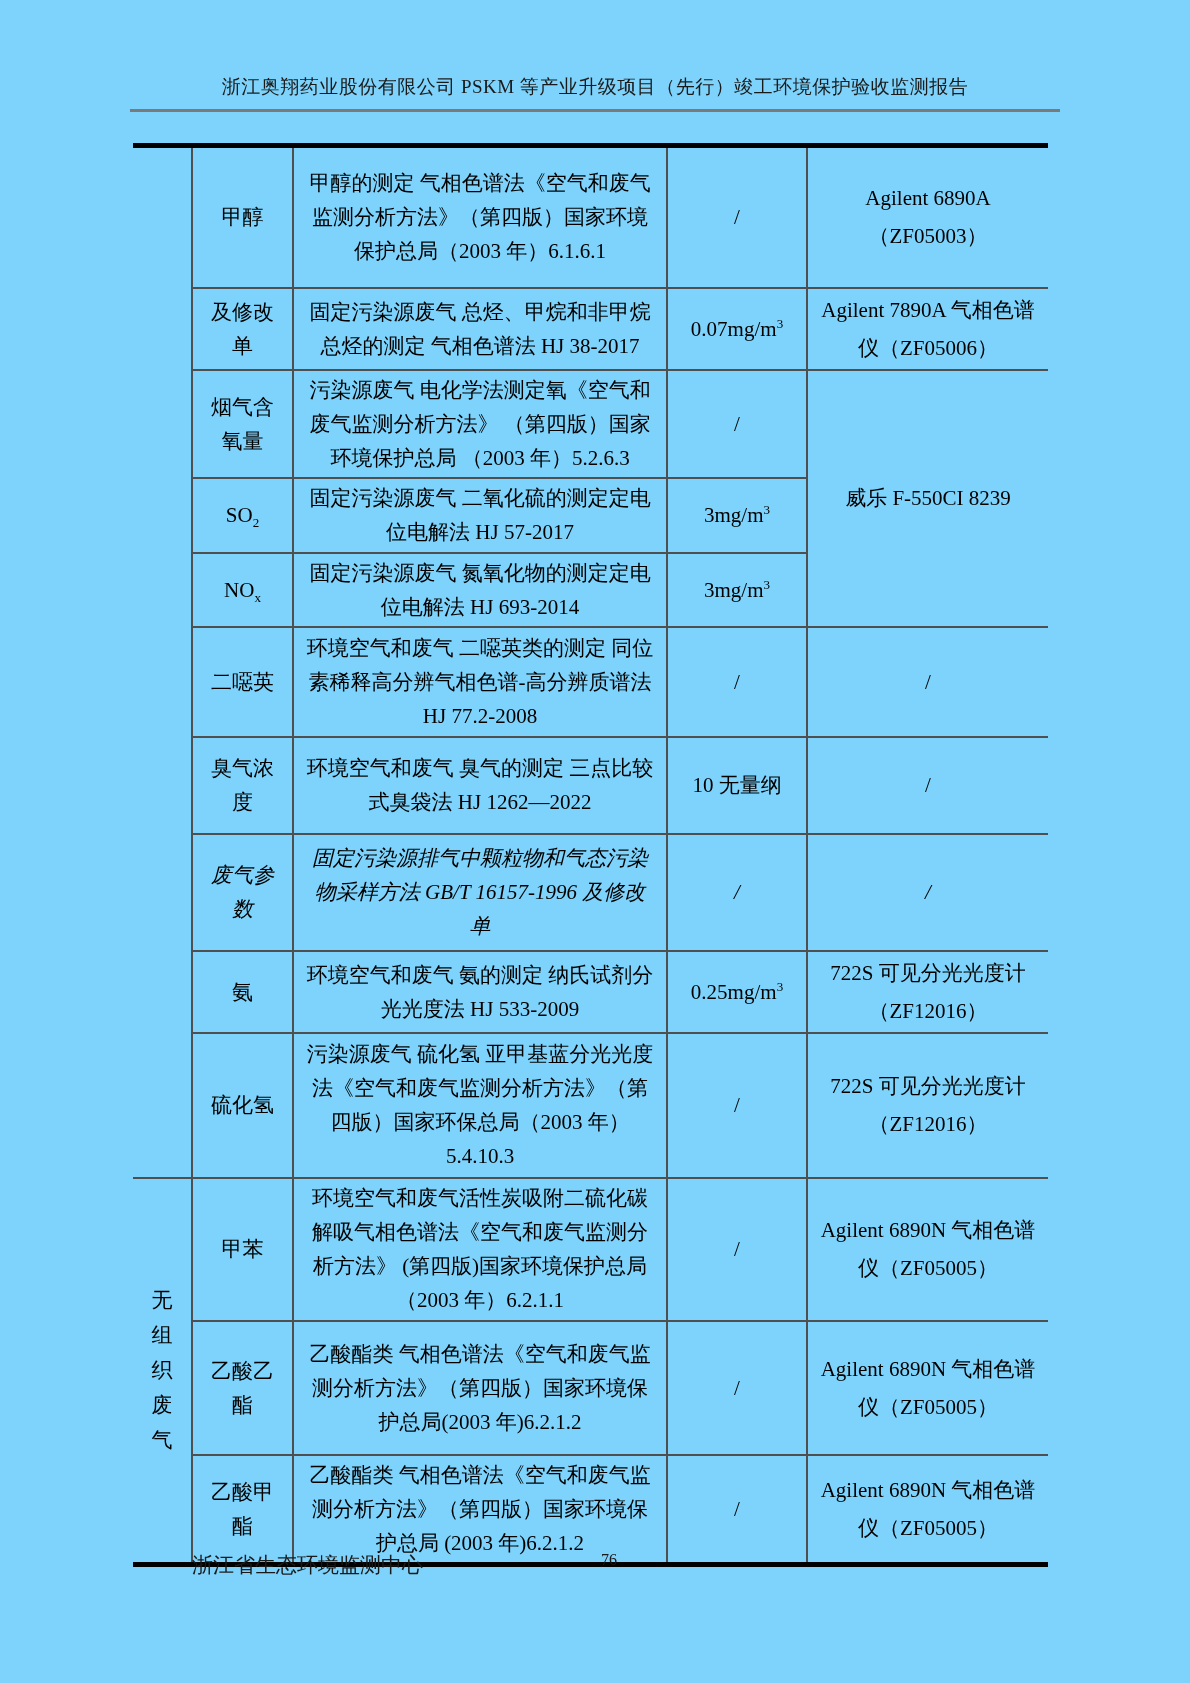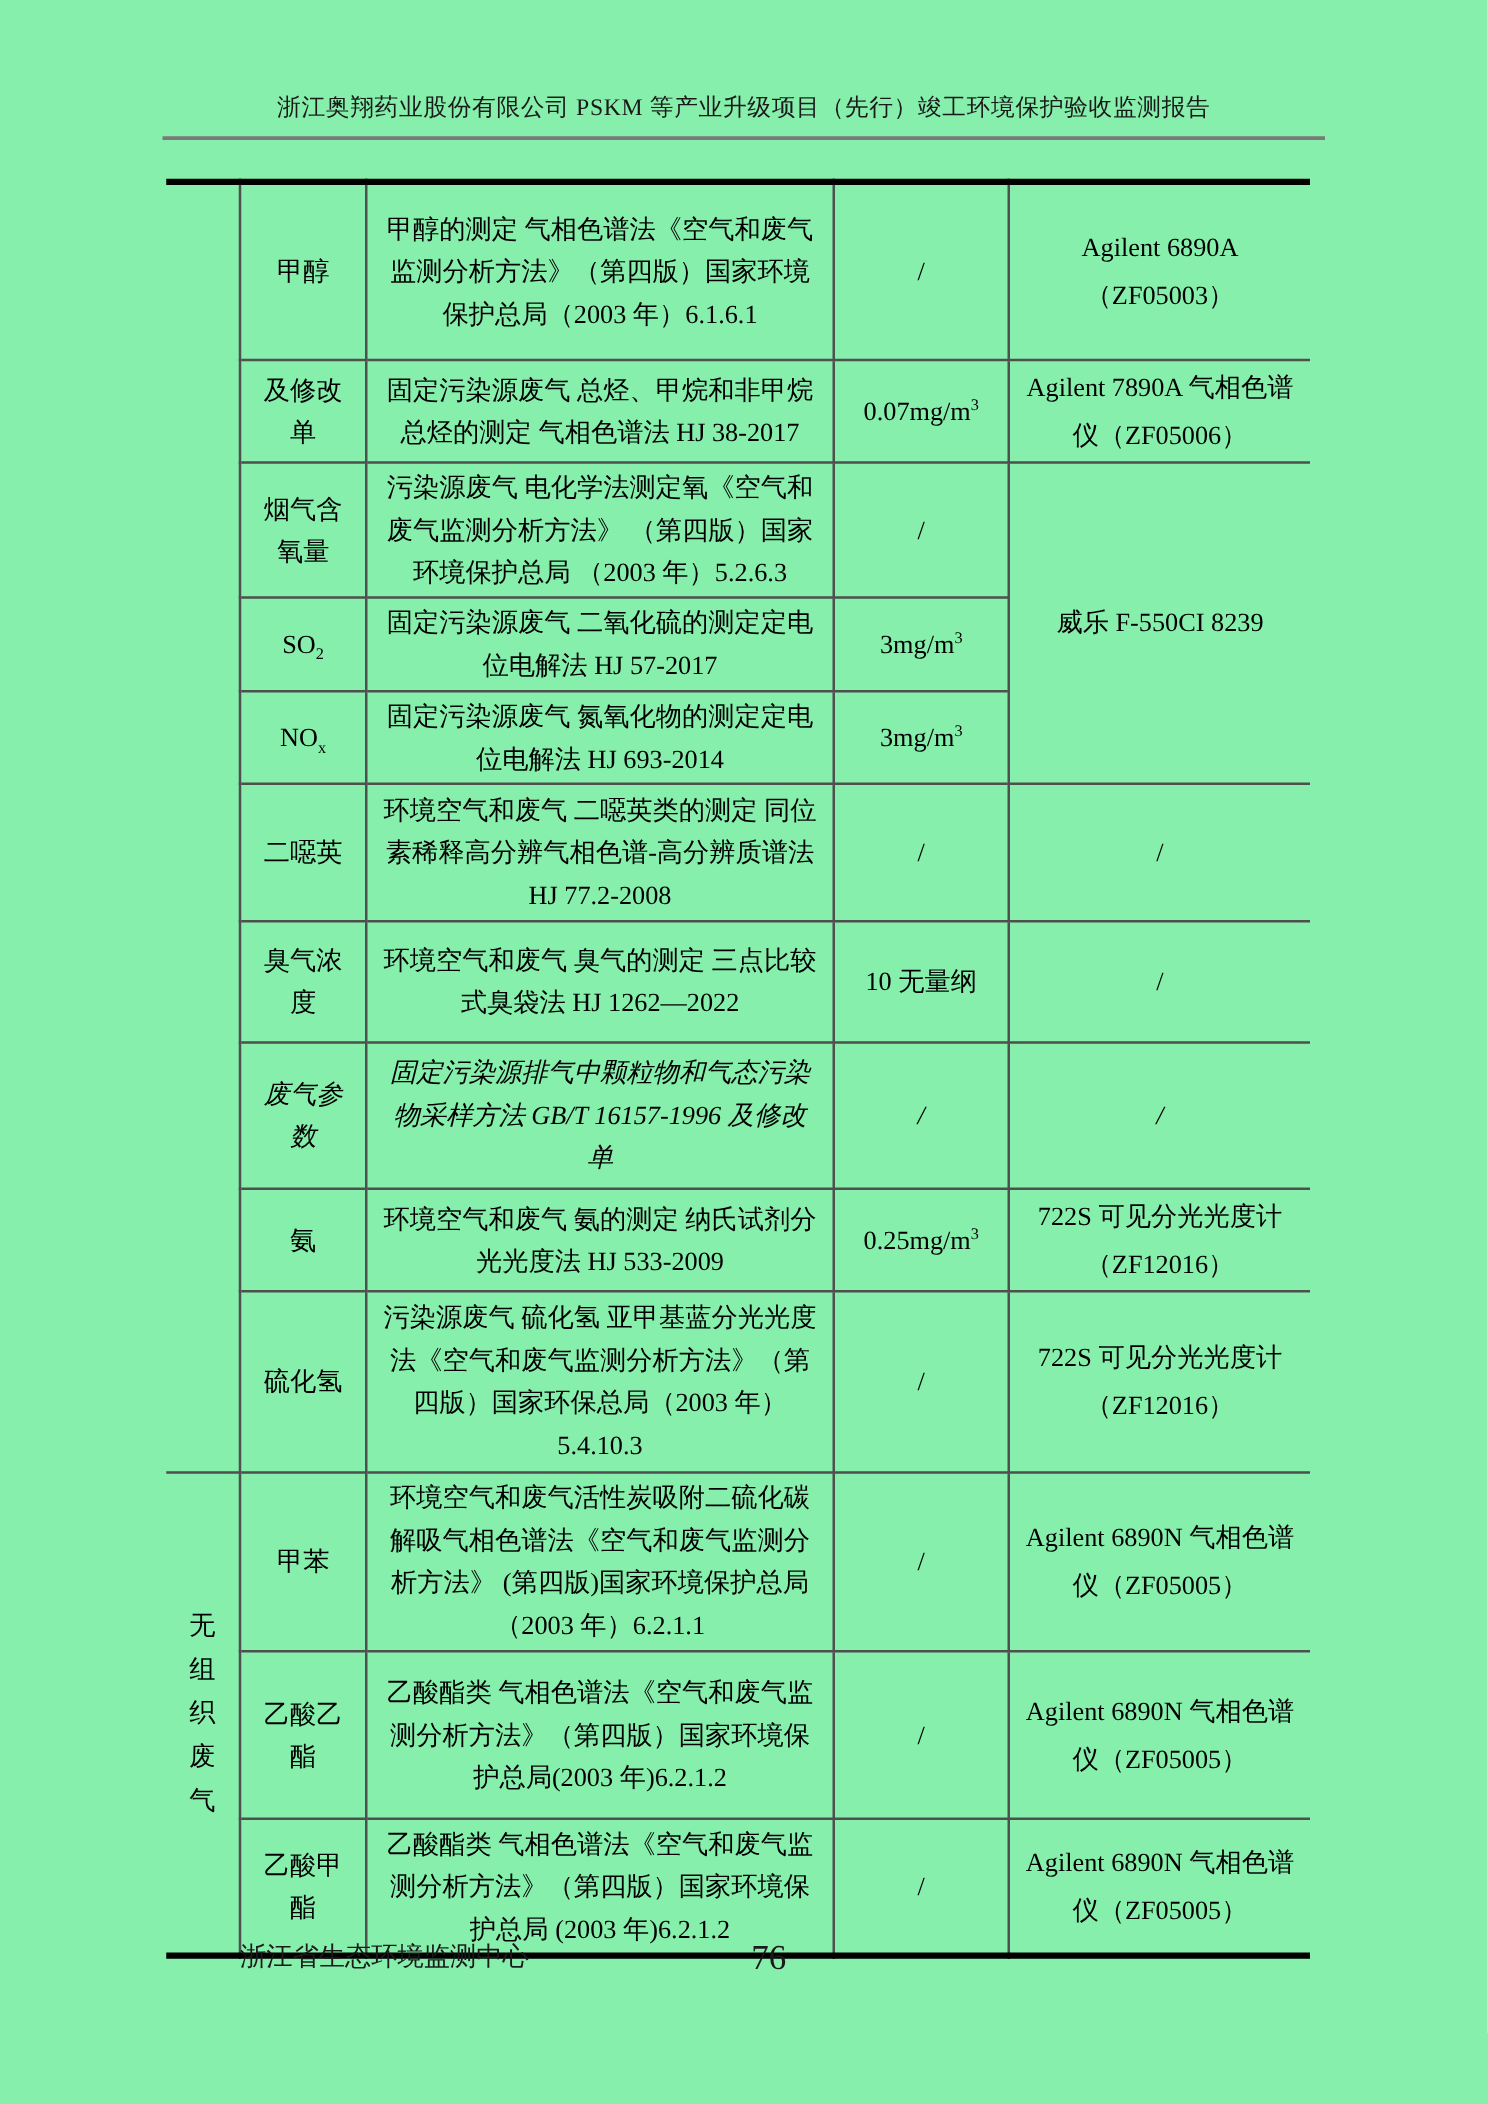--- a/index.html
+++ b/index.html
@@ -1,19 +1,19 @@
 <!DOCTYPE html>
 <html><head>
 <meta charset="utf-8">
 <style>
   html,body{margin:0;padding:0;background:#e8e8e8;}
   .page{
     position:relative;
     width:1190px;height:1683px;
-    background:#86efac;
+    background:#7dd3fc;
     font-family:"Liberation Serif","DejaVu Serif",serif;
     color:#000;
     overflow:hidden;
   }
   .doc-header{
     position:absolute;top:74px;left:0;width:100%;
     text-align:center;
     font-size:19px;line-height:26px;
     color:#1a1a1a;
     letter-spacing:0.5px;
@@ -49,21 +49,21 @@
     width:1.05em;margin:0 auto;
     line-height:35px;font-size:21px;
     word-break:break-all;
   }
   .doc-footer-org{
     position:absolute;top:1551px;left:192px;
     font-size:21px;color:#1a1a1a;
   }
   .doc-footer-page{
     position:absolute;top:1551px;left:601px;
-    font-size:28px;color:#1a1a1a;
+    font-size:16px;color:#1a1a1a;
   }
 </style>
 </head>
 <body>
 
 <div class="page">
 
   <div class="doc-header">浙江奥翔药业股份有限公司 PSKM 等产业升级项目（先行）竣工环境保护验收监测报告</div>
 
   <div class="header-rule"></div>

